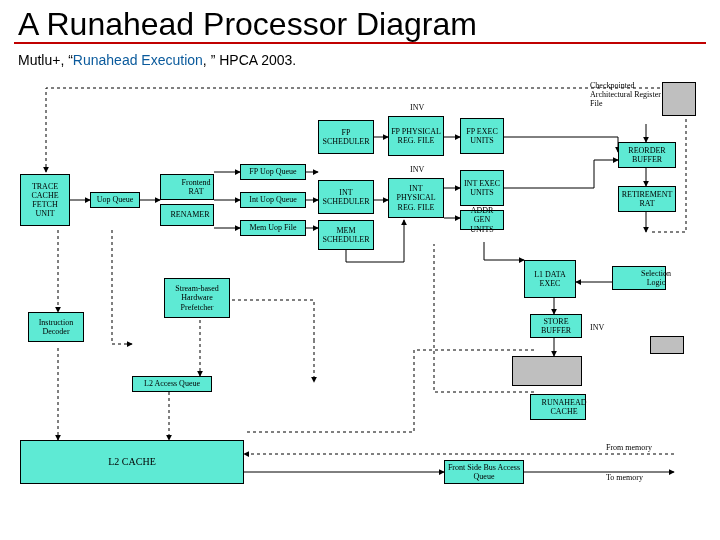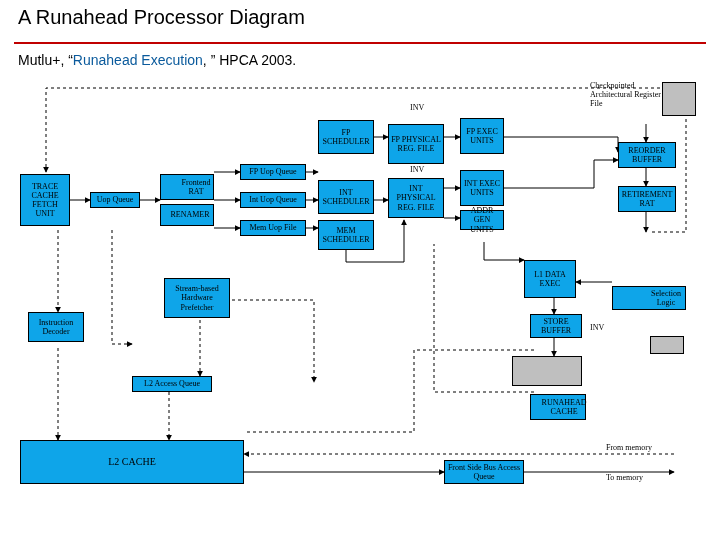--- a/index.html
+++ b/index.html
@@ -8,21 +8,21 @@
     height: 540px;
     background: #ffffff;
     font-family: Arial, Helvetica, sans-serif;
     position: relative;
     overflow: hidden;
   }
   .title {
     position: absolute;
     top: 6px;
     left: 18px;
-    font-size: 20px;
+    font-size: 32px;
     font-weight: 400;
     color: #000;
   }
   .line {
     position: absolute;
     top: 42px;
     left: 14px;
     width: 692px;
     height: 2px;
     background: #c00000;
@@ -46,21 +46,21 @@
   .box {
     position: absolute;
     border: 1px solid #000;
     font-size: 8px;
     line-height: 1.15;
     text-align: center;
     display: flex;
     align-items: center;
     justify-content: center;
     padding: 2px;
-    background: #0ea5e9;
+    background: #5eead4;
   }
   .filled { background: #bfbfbf; border: 1px solid #000; }
   .lbl {
     position: absolute;
     font-size: 8px;
     line-height: 1.1;
     text-align: center;
   }
   svg.wires {
     position: absolute;
@@ -166,21 +166,21 @@
   <div class="box" style="left:226px;top:110px; width:66px; height:16px;">Int Uop Queue</div>
   <div class="box" style="left:226px;top:138px; width:66px; height:16px;">Mem Uop File</div>
 
   <div class="box" style="left:304px;top:38px;  width:56px; height:34px;">FP
 SCHEDULER</div>
   <div class="box" style="left:304px;top:98px;  width:56px; height:34px;">INT
 SCHEDULER</div>
   <div class="box" style="left:304px;top:138px; width:56px; height:30px;">MEM
 SCHEDULER</div>
 
-  <div class="box" style="left:374px;top:42px;  width:56px; height:40px;">FP
+  <div class="box" style="left:374px;top:34px;  width:56px; height:40px;">FP
 PHYSICAL
 REG. FILE</div>
   <div class="box" style="left:374px;top:96px;  width:56px; height:40px;">INT
 PHYSICAL
 REG. FILE</div>
 
   <div class="box" style="left:446px;top:36px;  width:44px; height:36px;">FP
 EXEC
 UNITS</div>
   <div class="box" style="left:446px;top:88px;  width:44px; height:36px;">INT
@@ -196,21 +196,21 @@
   <div class="box filled" style="left:648px;top:0px; width:34px; height:34px;"></div>
 
   <div class="box" style="left:604px;top:60px;  width:58px; height:26px;">REORDER
 BUFFER</div>
   <div class="box" style="left:604px;top:104px; width:58px; height:26px;">RETIREMENT
 RAT</div>
 
   <div class="box" style="left:510px;top:178px; width:52px; height:38px;">L1
 DATA
 EXEC</div>
-  <div class="box" style="left:598px;top:204px; width:74px; height:24px;padding-left:36px;">Selection
+  <div class="box" style="left:598px;top:184px; width:54px; height:24px;padding-left:36px;">Selection
 Logic</div>
   <div class="box" style="left:516px;top:232px; width:52px; height:24px;">STORE
 BUFFER</div>
   <div class="box filled" style="left:498px;top:274px; width:70px; height:30px;"></div>
   <div class="box filled" style="left:636px;top:254px; width:34px; height:18px;"></div>
   <div class="box" style="left:516px;top:312px; width:56px; height:26px;padding-left:14px;">RUNAHEAD
 CACHE</div>
 
   <div class="box" style="left:14px; top:230px; width:56px; height:30px;">Instruction
 Decoder</div>

